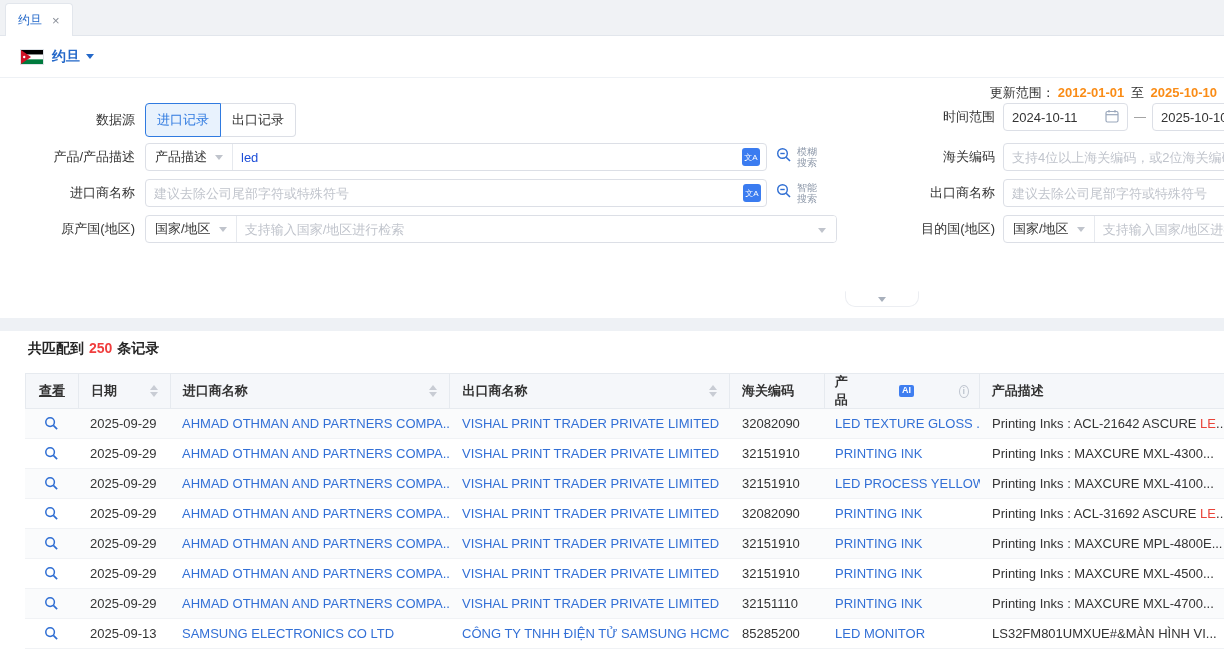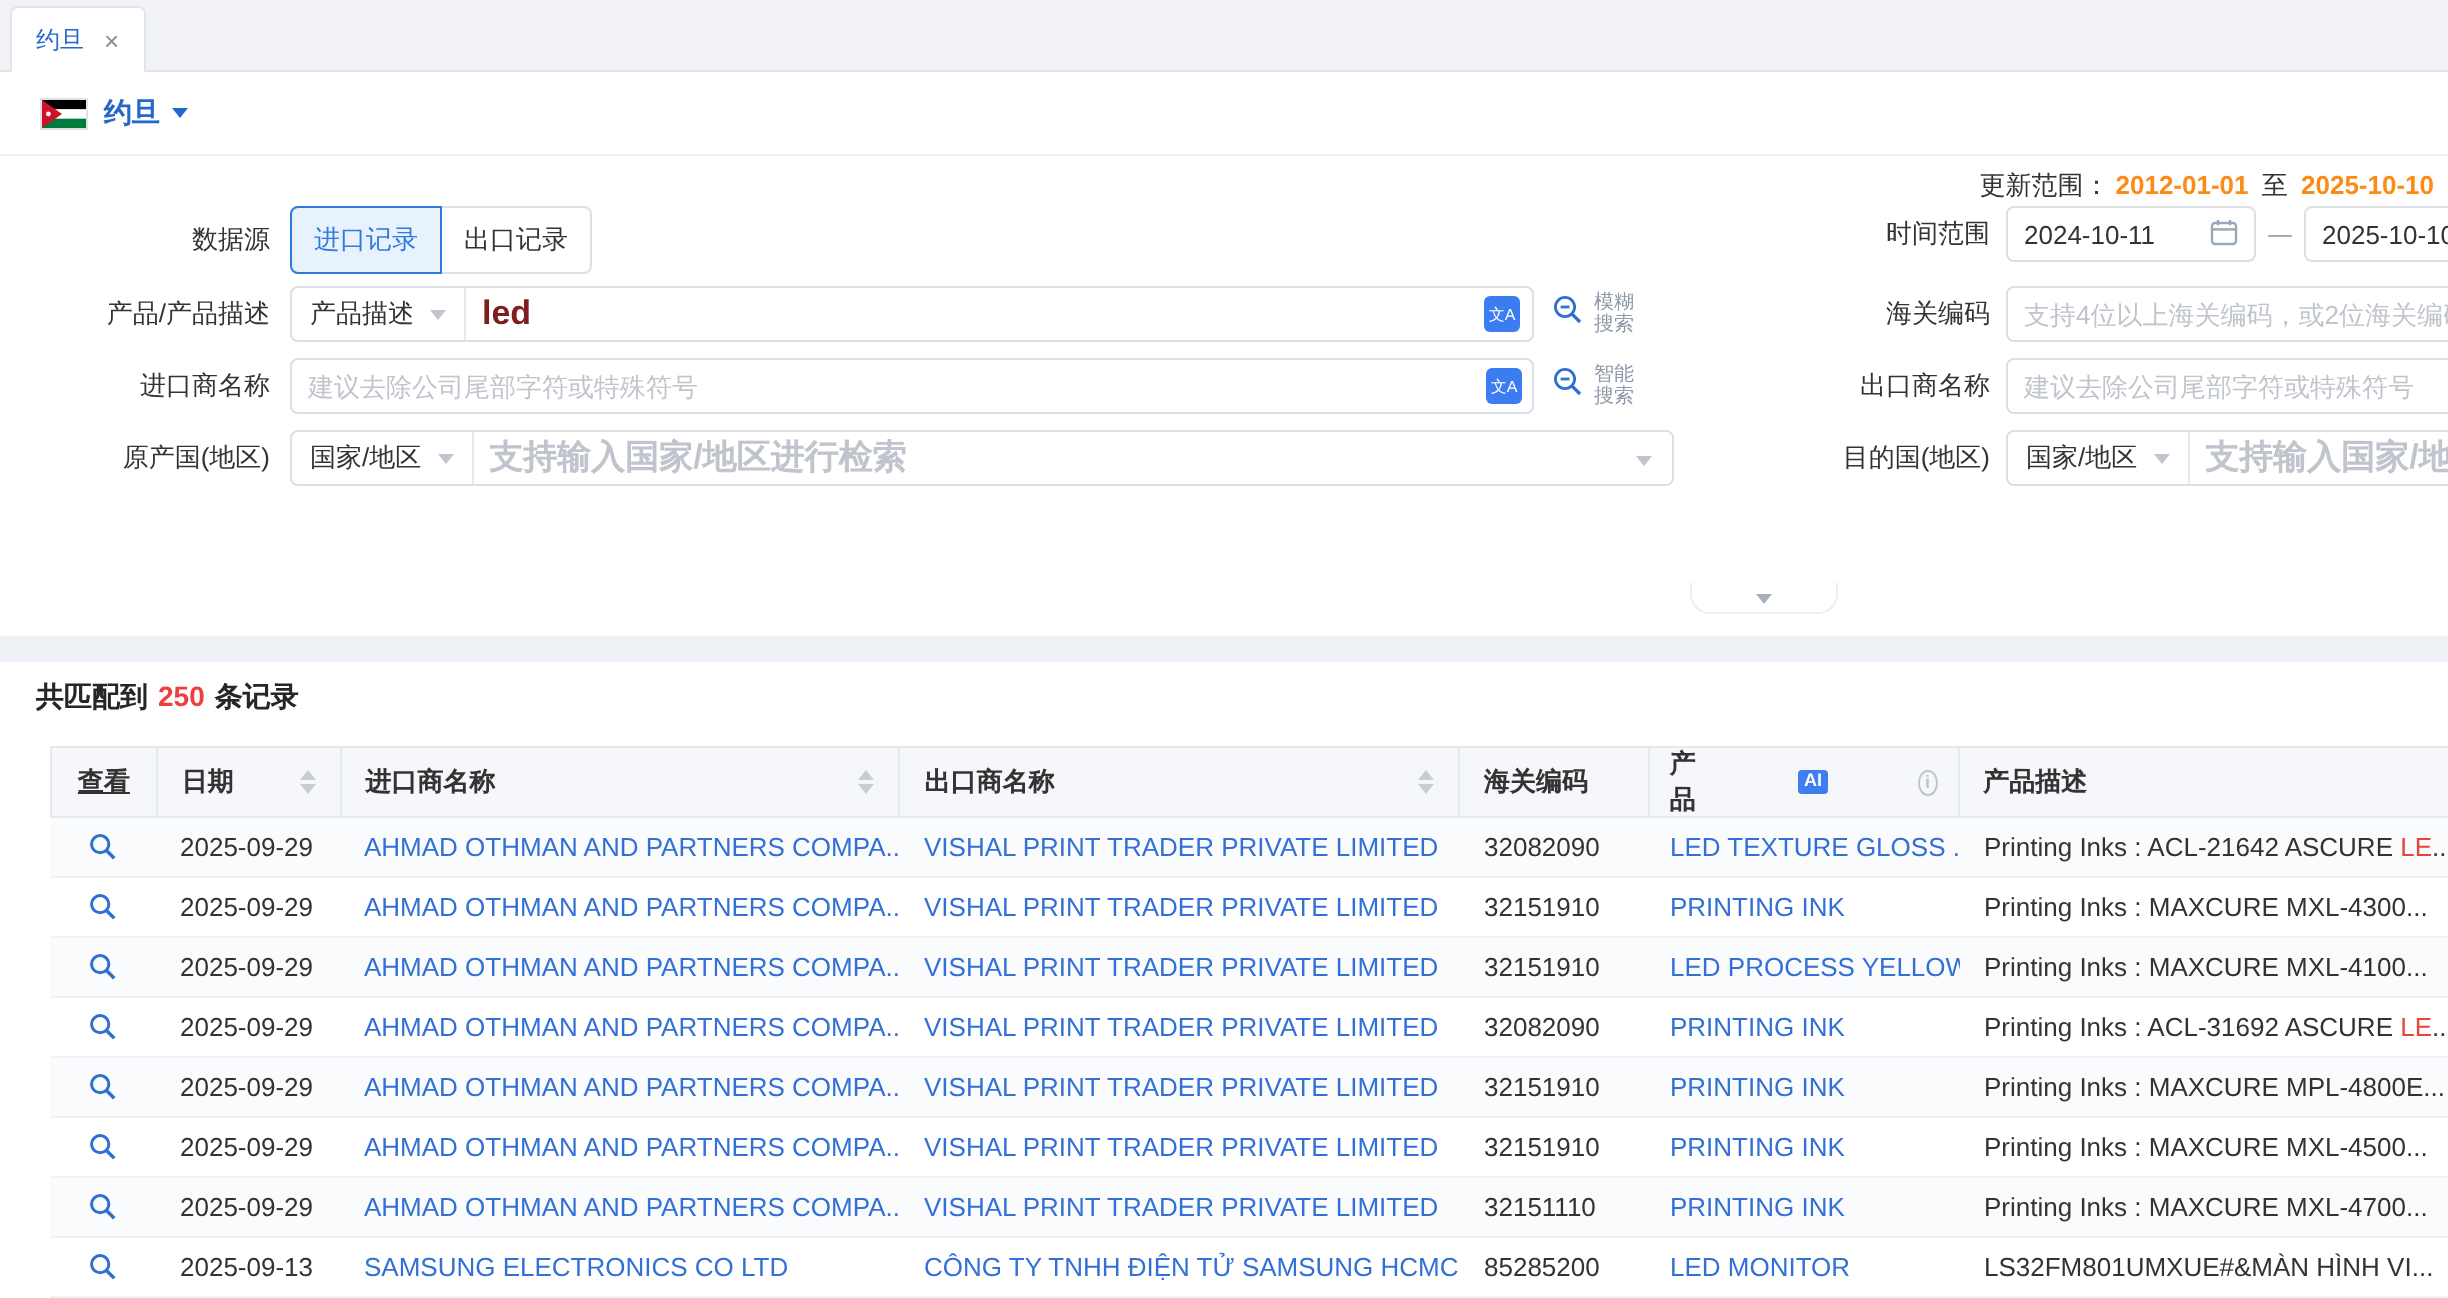--- a/index.html
+++ b/index.html
@@ -31,21 +31,21 @@
 
   .seg { display:flex; }
   .seg-btn { height:28px; padding:16px 11px; display:flex; align-items:center; font-size:13px; border:1px solid #dcdfe6; background:#fff; color:#333; cursor:pointer; }
   .seg-btn:first-child { border-radius:4px 0 0 4px; }
   .seg-btn:last-child { border-radius:0 4px 4px 0; border-left:none; }
   .seg-btn.active { background:#e8f2fd; border:1px solid #2f7ae0; color:#2f7ae0; }
 
   .grp { display:flex; align-items:center; height:28px; border:1px solid #dcdfe6; border-radius:4px; background:#fff; overflow:hidden; position:relative; }
   .sel-seg { height:100%; display:flex; align-items:center; gap:8px; padding:0 9px; border-right:1px solid #e6e9ee; font-size:13px; color:#333; cursor:pointer; flex:none; }
   .sel-seg .tri-down { border-top-color:#c0c4cc; }
-  .grp input { border:none; outline:none; flex:1; height:100%; padding:0 8px; font-size:17px; color:#7f1d1d; min-width:0;font-weight:bold; }
+  .grp input { border:none; outline:none; flex:1; height:100%; padding:0 8px; font-size:13px; color:#1d4ed8; min-width:0; }
   input::placeholder { color:#c0c4cc; }
   .inp { height:28px; border:1px solid #dcdfe6; border-radius:4px; font-size:13px; color:#333; padding:0 8px; outline:none; }
   .inp-wrap { position:relative; display:flex; align-items:center; }
   .trans-ic { width:18px; height:18px; border-radius:3px; background:#3b7cf0; color:#fff; font-size:8px; display:flex; align-items:center; justify-content:center; flex:none; margin-right:6px; cursor:pointer; }
   .trans-abs { position:absolute; right:6px; top:5px; margin:0; }
   .grp .end-caret { position:absolute; right:10px; top:12px; }
 
   .search-mode { display:flex; align-items:center; gap:5px; margin-left:9px; cursor:pointer; }
   .search-mode .sm-txt { font-size:10px; line-height:11px; color:#8d98a9; }
 
@@ -58,21 +58,21 @@
   .cb { width:15px; height:15px; border:1px solid #b5bfcc; border-radius:2px; background:#fff; margin-right:7px; flex:none; }
   .cb-label { font-size:13px; color:#333; }
 
   .collapse { position:absolute; left:845px; top:213px; width:74px; height:16px; display:flex; align-items:center; justify-content:center; background:#fff; border:1px solid #eceef2; border-top-color:#fff; border-radius:0 0 10px 10px; cursor:pointer; }
   .collapse .tri-down { border-top-color:#a8b0bc; }
 
   .band { position:absolute; left:0; top:318px; width:100%; height:13px; background:#eef1f5; }
 
   
   .results { position:absolute; left:0; top:331px; width:100%; height:318px; background:#fff; }
-  .summary { position:absolute; left:18px; top:9px; font-size:14px; font-weight:bold; color:#262626; }
+  .summary { position:absolute; left:28px; top:9px; font-size:14px; font-weight:bold; color:#262626; }
   .summary .count { color:#f03e3e; margin:0 5px; }
 
   .table { position:absolute; left:25px; top:42px; width:1199px; overflow:hidden; }
   .hrow { display:flex; width:1355px; height:36px; background:#f5f7fa; border:1px solid #e6eaef; }
   .hcell { display:flex; align-items:center; padding:0 12px; font-weight:bold; font-size:13px; color:#333; border-right:1px solid #e6eaef; }
   .hcell:last-child { border-right:none; }
   .brow { display:flex; width:1355px; height:30px; align-items:center; border-bottom:1px solid #f0f2f5; background:#fff; }
   .brow.alt { background:#fafbfc; }
   .bcell { padding:0 12px; font-size:13px; white-space:nowrap; overflow:hidden; color:#333; flex:none; }
   .c-view { width:53px; justify-content:center; display:flex; padding:0;text-decoration:underline; }

